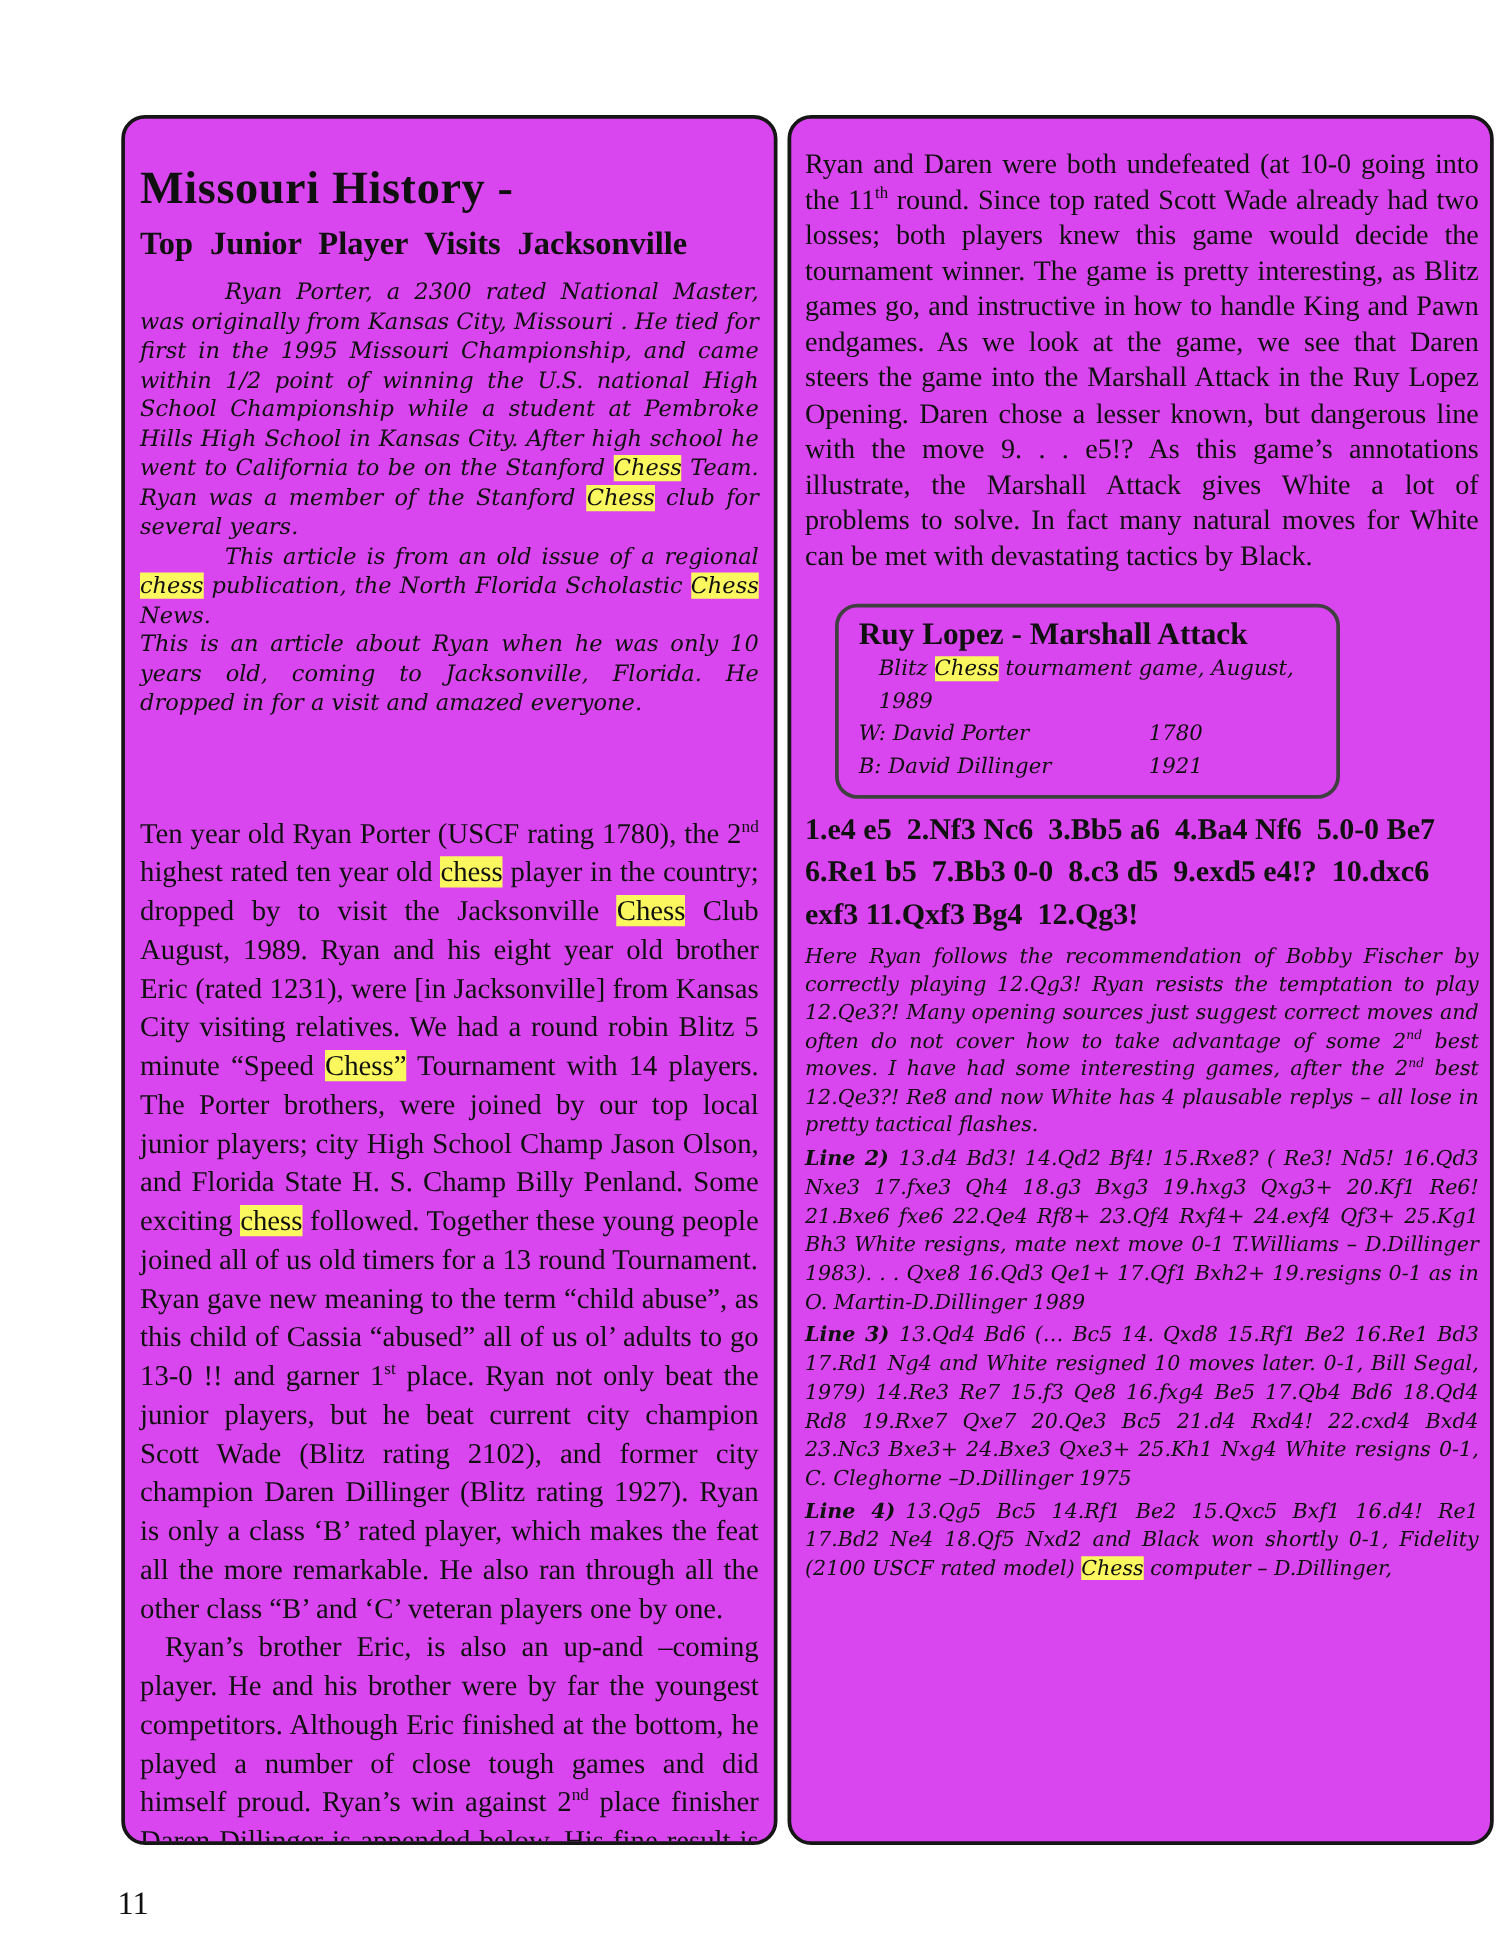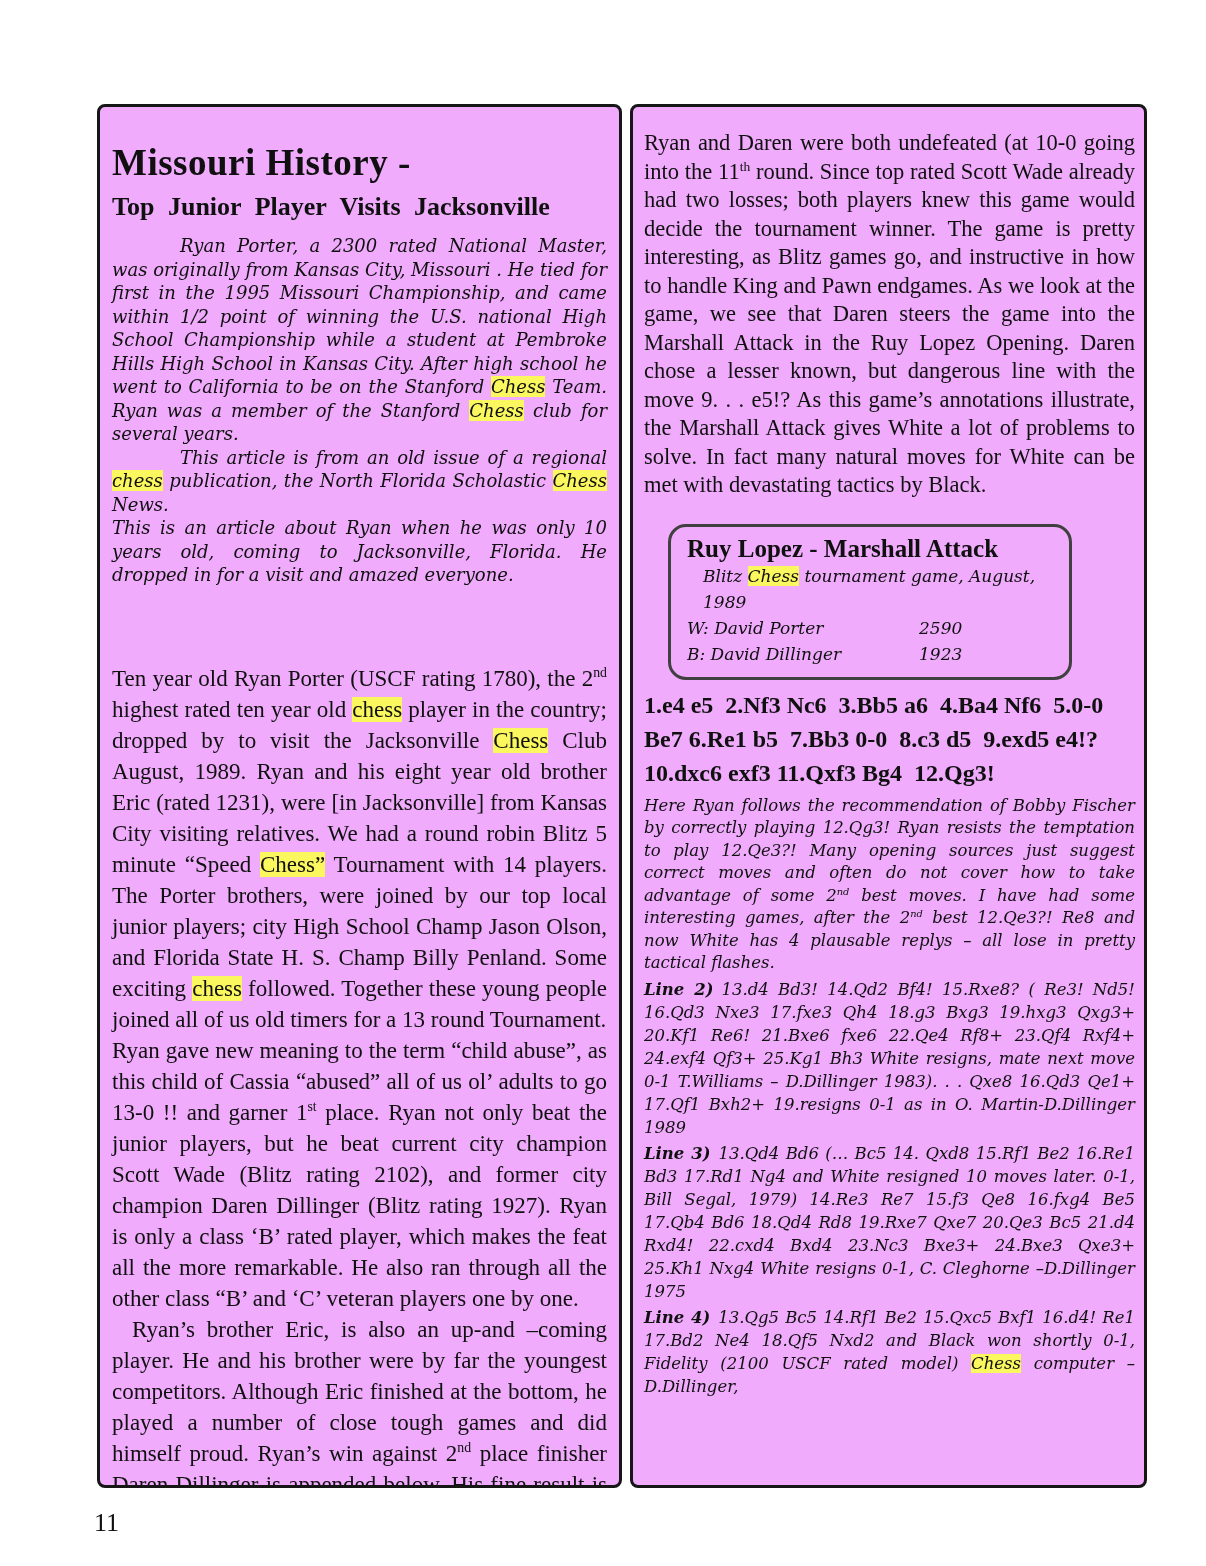--- a/index.html
+++ b/index.html
@@ -2,26 +2,26 @@
 <html style="--hl: #fbf75f;"><head>
 <meta charset="utf-8">
 <style>
   html,body{margin:0;padding:0;}
   body{
     width:1206px;height:1566px;background:#ffffff;position:relative;
     font-family:"Liberation Serif", serif;color:#101010;
     -webkit-font-smoothing:antialiased;
   }
   .col-box{
-    position:absolute;top:104px;background:#f0abfc;
-    border:3px solid #161616;border-radius:8px;box-sizing:border-box;
+    position:absolute;top:92px;background:#d946ef;
+    border:3px solid #161616;border-radius:19px;box-sizing:border-box;
     overflow:hidden;
   }
   #left-box{left:97px;width:525px;height:1384px;padding:34px 12px 0 12px;}
-  #right-box{left:630px;width:517px;height:1384px;padding:22px 9px 0 11px;}
+  #right-box{left:630px;width:565px;height:1384px;padding:22px 9px 0 11px;}
 
   h1.title{margin:0;font-size:37px;font-weight:bold;letter-spacing:0.5px;}
   h2.subtitle{margin:8px 0 0 0;font-size:26px;font-weight:bold;word-spacing:7px;}
 
   .intro{margin-top:12px;font-family:"DejaVu Serif", serif;font-style:italic;
          font-size:18px;line-height:23.5px;}
   .intro p{margin:0;text-align:justify;}
   .intro p.ind1{text-indent:68px;}
   .hl{background:var(--hl,#fbf75f);}
 
@@ -79,25 +79,25 @@
   </section>
 
   <section class="col-box" id="right-box">
     <p class="r-body"><span>Ryan and Daren were both undefeated (at 10-0 going into the 11</span><sup>th</sup><span> round.  Since top rated Scott Wade already had two losses; both players knew this game would decide the tournament winner. The game is pretty interesting, as Blitz games go, and instructive in how to handle King and Pawn endgames. As we look at the game, we see that Daren steers the game into the Marshall Attack in the Ruy Lopez Opening.  Daren chose a lesser known, but dangerous line with the move  9. . . e5!?  As this game’s annotations illustrate, the Marshall Attack gives White a lot of problems to solve.  In fact many natural moves for White can be met with devastating tactics by Black.</span></p>
 
     <div class="game-box">
       <div class="gb-title">Ruy Lopez - Marshall Attack</div>
       <div class="gb-line gb-sub"><span>Blitz </span><span class="hl">Chess</span><span> tournament game,  August, 1989</span></div>
       <div class="gb-line gb-row">
         <span class="gb-name">W: David Porter</span>
-        <span>2590</span>
+        <span>1780</span>
       </div>
       <div class="gb-line gb-row">
         <span class="gb-name">B: David Dillinger</span>
-        <span>1923</span>
+        <span>1921</span>
       </div>
     </div>
 
 
     <p class="moves">1.e4 e5  2.Nf3 Nc6  3.Bb5 a6  4.Ba4 Nf6  5.0-0 Be7 6.Re1 b5  7.Bb3 0-0  8.c3 d5  9.exd5 e4!?  10.dxc6 exf3 11.Qxf3 Bg4  12.Qg3!</p>
 
     <p class="note"><span>Here Ryan follows the recommendation of Bobby Fischer by correctly playing  12.Qg3!  Ryan resists the temptation to play 12.Qe3?!  Many opening sources just suggest correct moves and often do not cover how to take advantage of some 2</span><sup>nd</sup><span> best moves.  I have had some interesting games, after the 2</span><sup>nd</sup><span> best 12.Qe3?!  Re8 and now White has 4 plausable replys – all lose in pretty tactical flashes.</span></p>
 
     <p class="chess-line"><span class="line-label">Line 2)</span><span><span>13.d4 Bd3! 14.Qd2 Bf4! 15.Rxe8? ( Re3! Nd5! 16.Qd3 Nxe3 17.fxe3 Qh4 18.g3 Bxg3 19.hxg3 Qxg3+ 20.Kf1 Re6! 21.Bxe6 fxe6 22.Qe4 Rf8+ 23.Qf4 Rxf4+ 24.exf4 Qf3+ 25.Kg1 Bh3 White resigns, mate next move 0-1 T.Williams – D.Dillinger 1983). . . Qxe8 16.Qd3 Qe1+ 17.Qf1 Bxh2+ 19.resigns 0-1  as in O. Martin-D.Dillinger  1989</span></span></p>
     <p class="chess-line"><span class="line-label">Line 3)</span><span><span>13.Qd4 Bd6 (… Bc5 14. Qxd8 15.Rf1 Be2 16.Re1 Bd3 17.Rd1 Ng4  and White resigned 10 moves later. 0-1, Bill Segal,  1979) 14.Re3 Re7 15.f3 Qe8 16.fxg4 Be5 17.Qb4 Bd6 18.Qd4 Rd8 19.Rxe7 Qxe7 20.Qe3 Bc5 21.d4 Rxd4! 22.cxd4 Bxd4  23.Nc3 Bxe3+ 24.Bxe3 Qxe3+ 25.Kh1 Nxg4 White resigns 0-1,  C. Cleghorne –D.Dillinger 1975</span></span></p>

